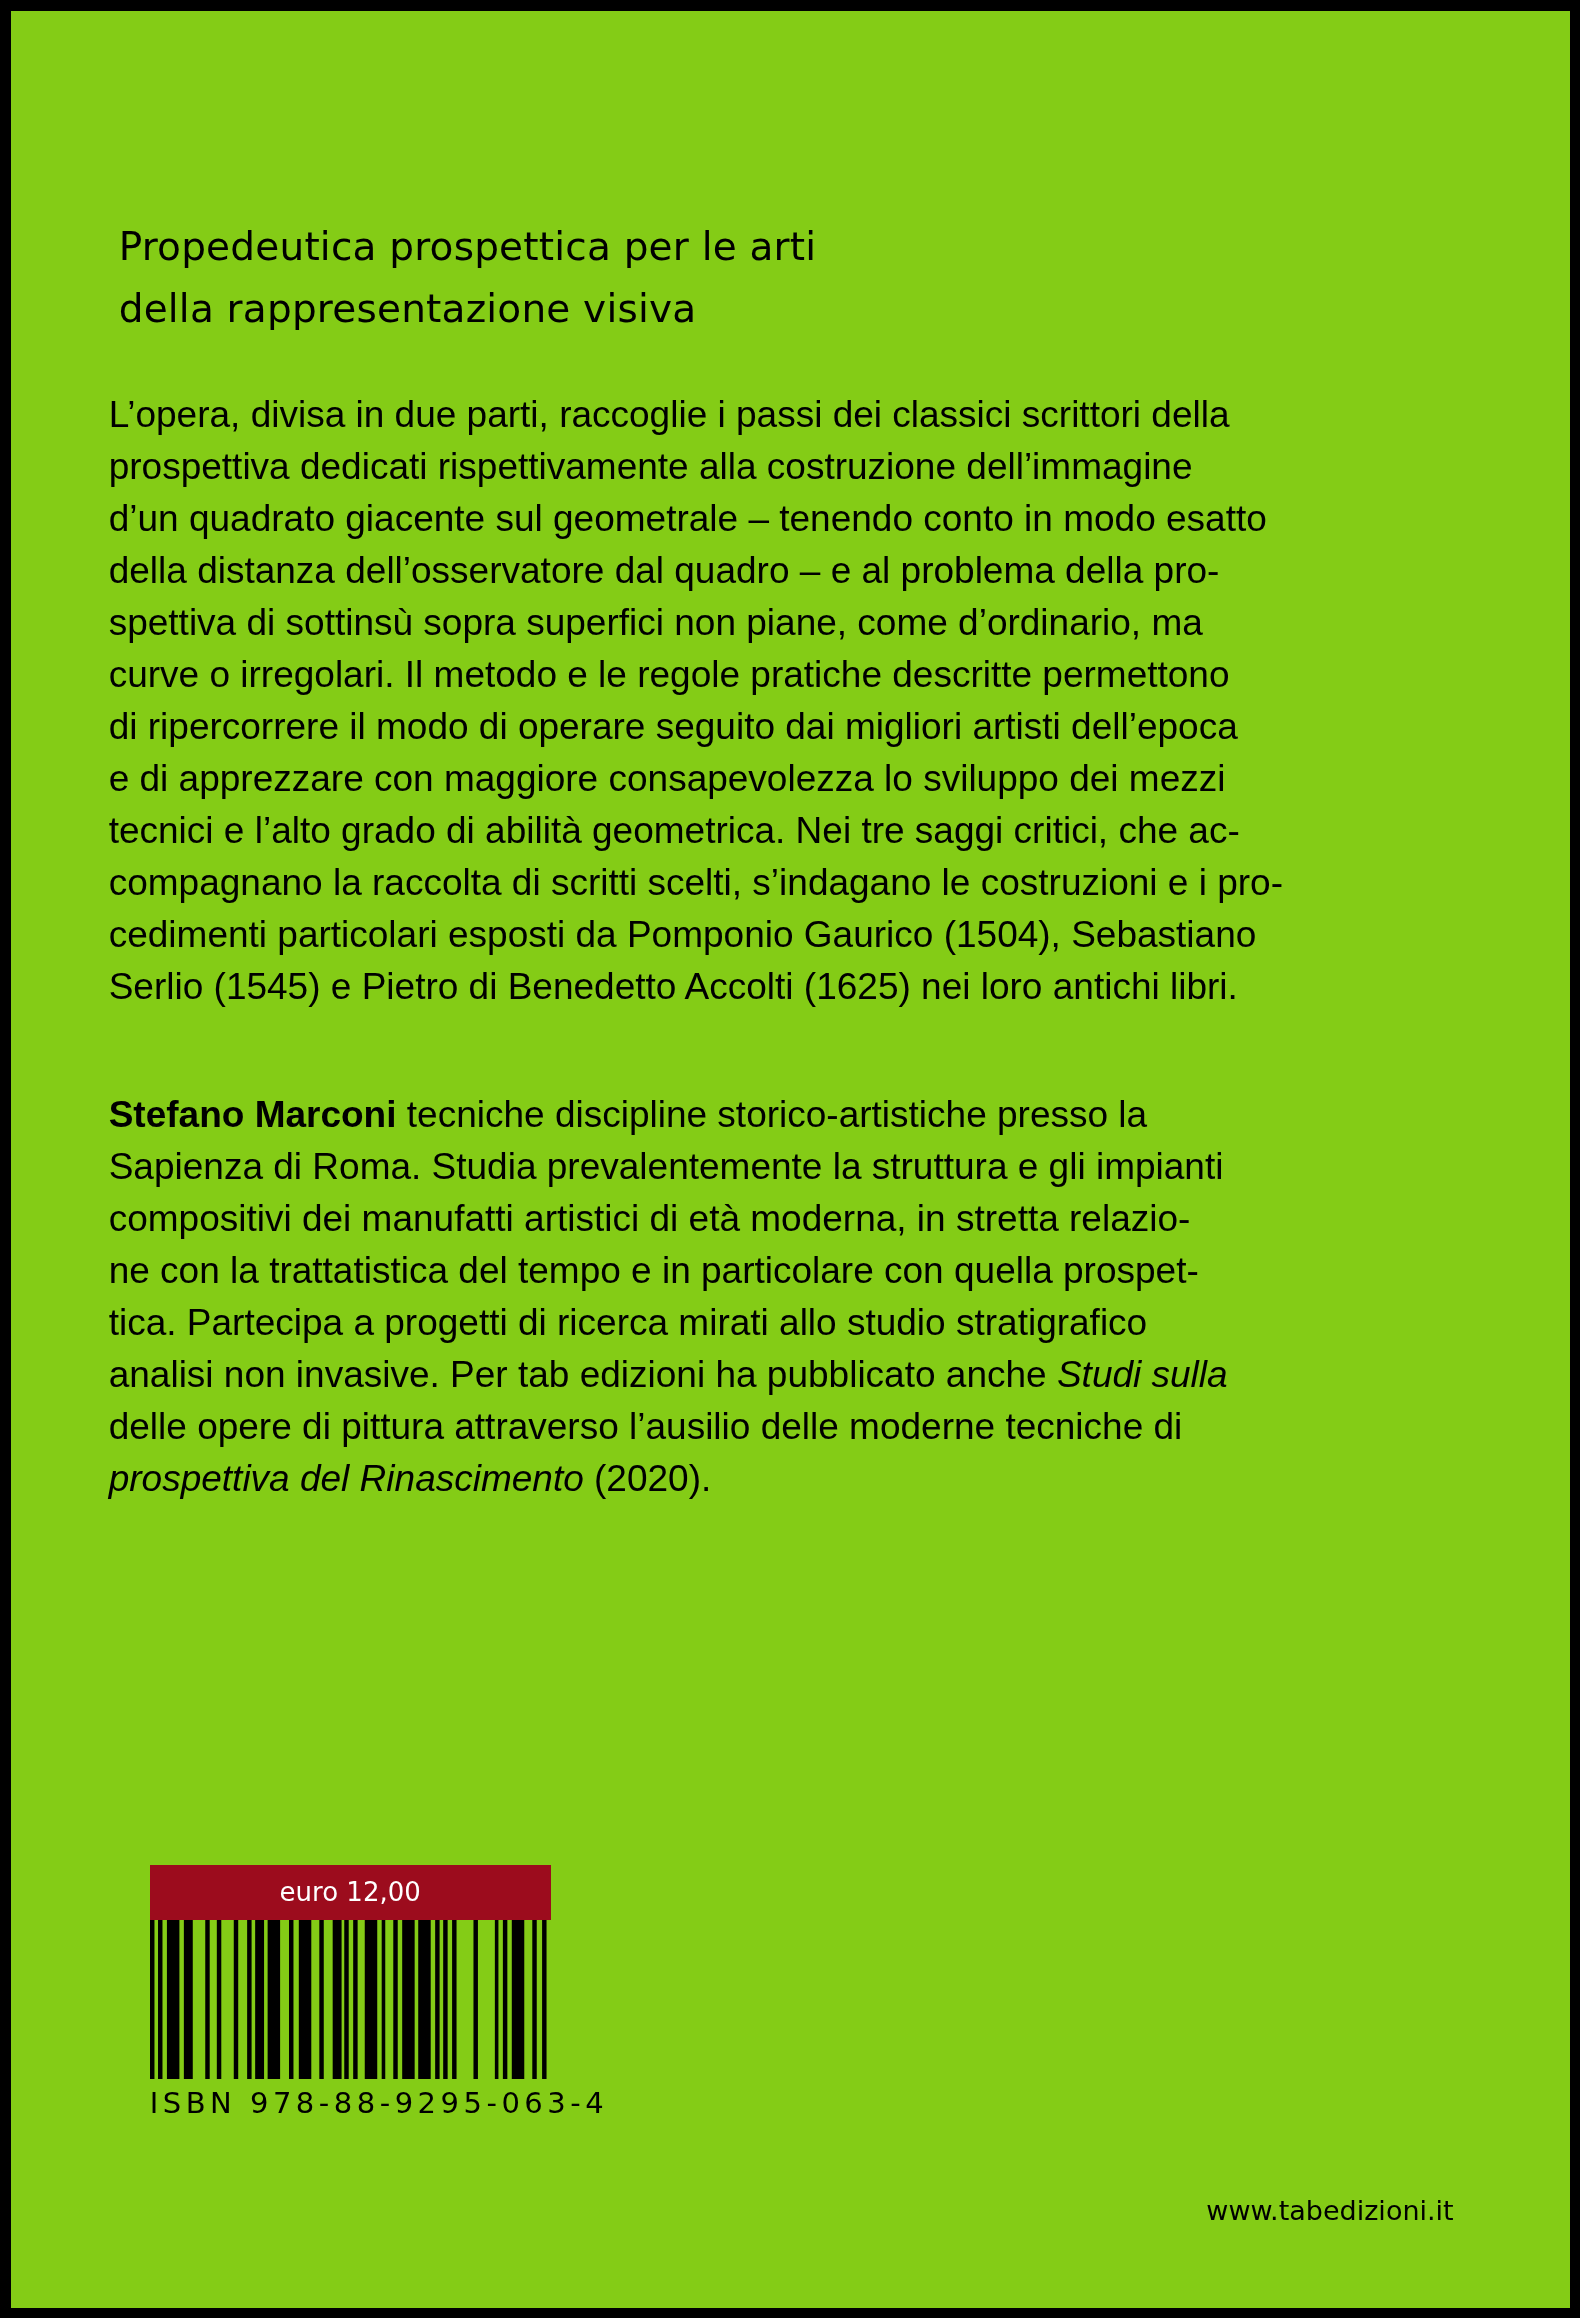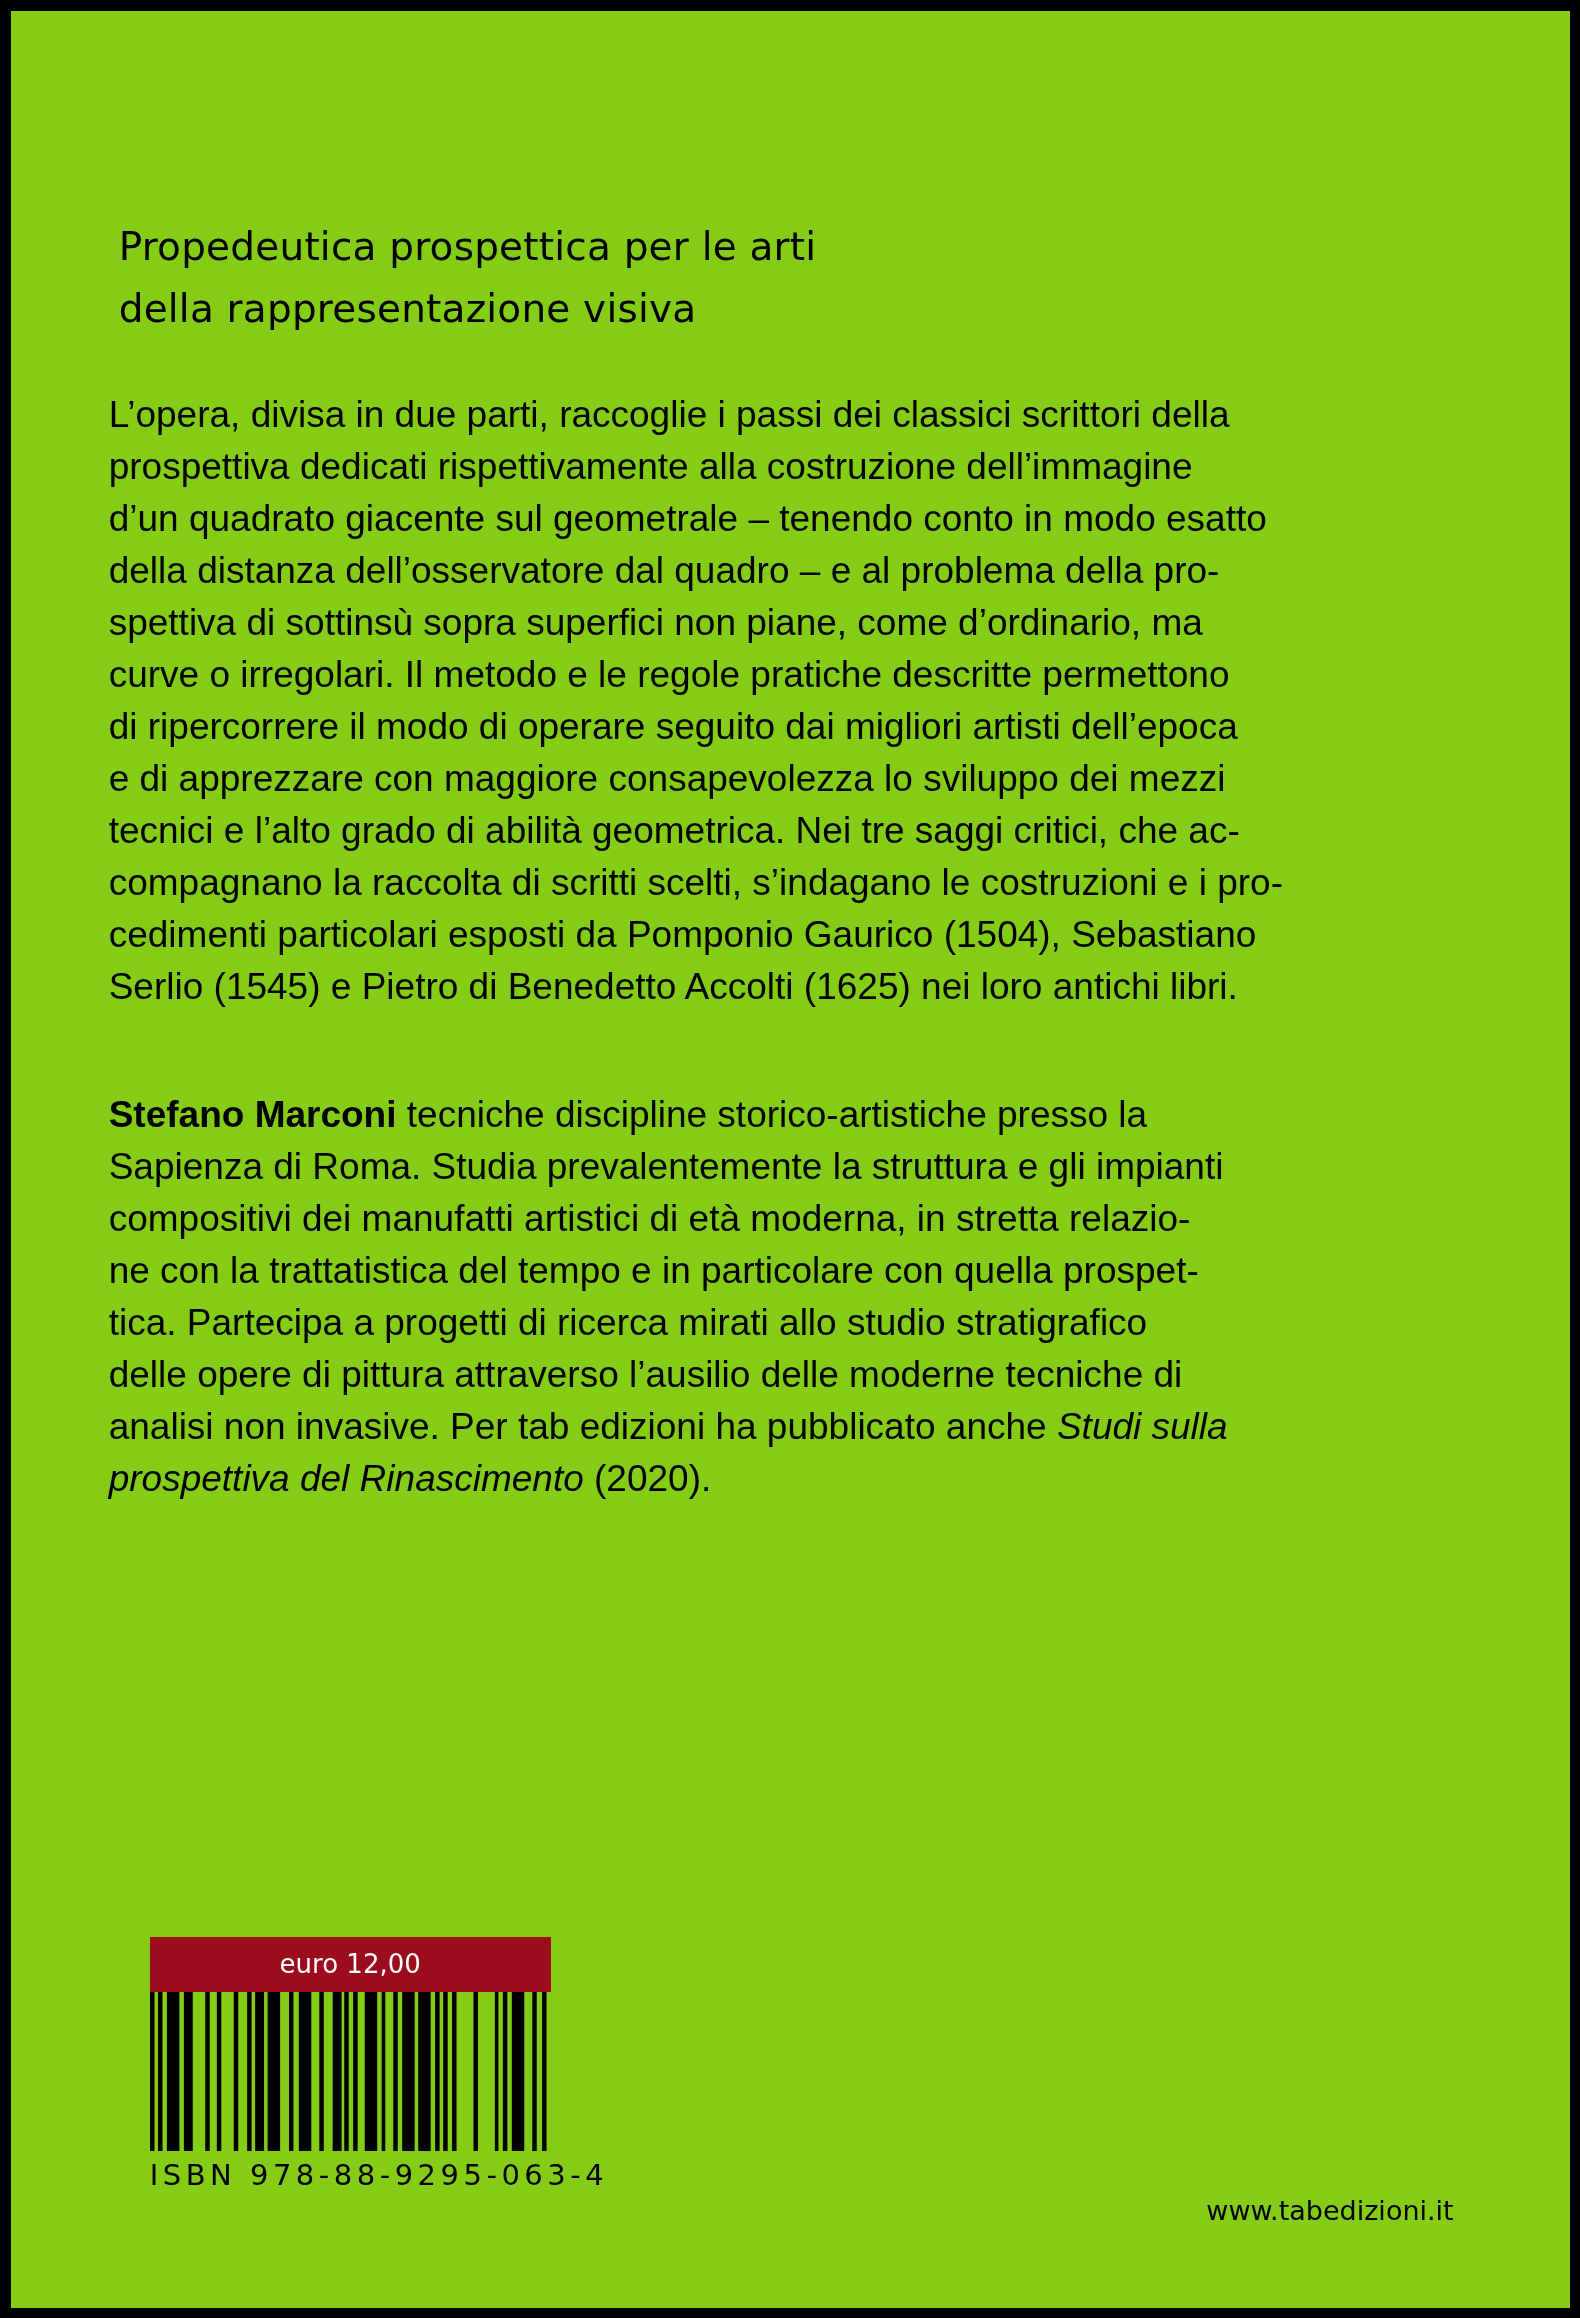--- a/index.html
+++ b/index.html
@@ -46,21 +46,21 @@
     }
     .body-text .line { display: block; white-space: nowrap; }
     .desc { top: 378px; }
     .bio  { top: 1078px; }
     .bold { font-weight: bold; }
     .ital { font-style: italic; }
 
     .barcode-block {
       position: absolute;
       left: 95px;
-      top: 1926px;
+      top: 1854px;
       width: 401px;
       padding-left: 44px;
     }
     .price-band {
       height: 55px;
       background: #9c0c1d;
       color: #fff;
       font-family: "DejaVu Sans", sans-serif;
       font-size: 26px;
       line-height: 55px;
@@ -112,22 +112,22 @@
     <span class="line">cedimenti particolari esposti da Pomponio Gaurico (1504), Sebastiano</span>
     <span class="line">Serlio (1545) e Pietro di Benedetto Accolti (1625) nei loro antichi libri.</span>
   </p>
 
   <p class="body-text bio">
     <span class="line"><span class="bold">Stefano Marconi</span><span> tecniche discipline storico-artistiche presso la</span></span>
     <span class="line">Sapienza di Roma. Studia prevalentemente la struttura e gli impianti</span>
     <span class="line">compositivi dei manufatti artistici di età moderna, in stretta relazio-</span>
     <span class="line">ne con la trattatistica del tempo e in particolare con quella prospet-</span>
     <span class="line">tica. Partecipa a progetti di ricerca mirati allo studio stratigrafico</span>
+    <span class="line"><span>analisi non invasive. Per tab edizioni ha pubblicato anche </span><span class="ital">Studi sulla</span></span>
     <span class="line">delle opere di pittura attraverso l’ausilio delle moderne tecniche di</span>
-    <span class="line"><span>analisi non invasive. Per tab edizioni ha pubblicato anche </span><span class="ital">Studi sulla</span></span>
     <span class="line"><span class="ital">prospettiva del Rinascimento</span><span> (2020).</span></span>
   </p>
 
   <div class="barcode-block">
     <div class="price-band">euro 12,00</div>
     <svg class="bars" width="401" height="159" viewBox="0 0 450 178" preserveAspectRatio="none">
       <g fill="#000">
         <rect x="0" y="0" width="5" height="178"></rect>
         <rect x="9" y="0" width="5" height="178"></rect>
         <rect x="19" y="0" width="14" height="178"></rect>

